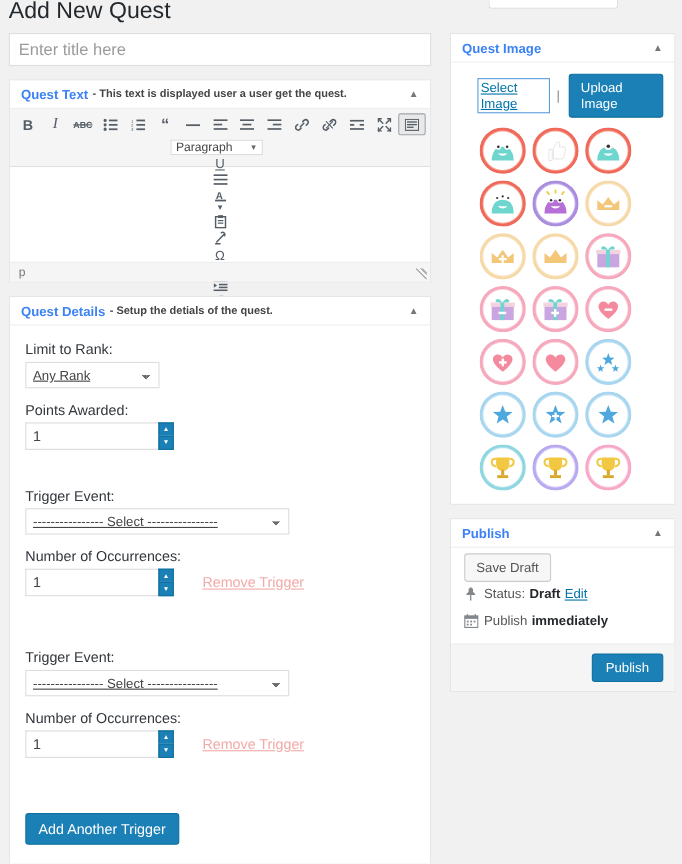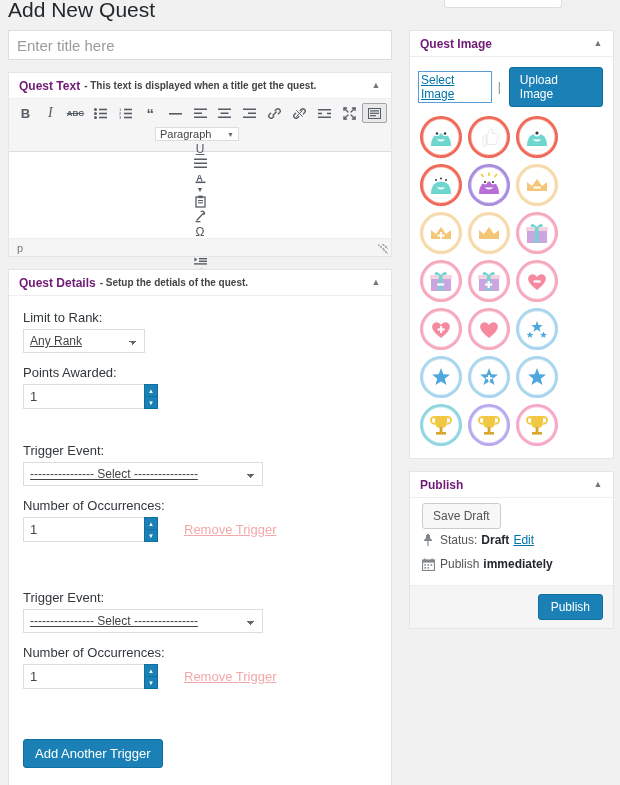--- a/index.html
+++ b/index.html
@@ -44,21 +44,21 @@
   
   .postbox{
     background:#fff; border:1px solid #e5e5e5;
     margin-top:12px; position:relative;
   }
   .pb-head{
     height:26px; border-bottom:1px solid #eee;
     display:flex; align-items:center;
     padding:0 10px; position:relative;
   }
-  .pb-title{ font-size:12px; font-weight:bold; color:#701a75; }
+  .pb-title{ font-size:12px; font-weight:bold; color:#3b82f6; }
   .pb-sub{ font-size:10px; font-weight:bold; color:#444; margin-left:4px; }
   .toggle{
     position:absolute; right:8px; top:50%; transform:translateY(-50%);
     width:14px; height:14px; cursor:pointer;
     display:flex; align-items:center; justify-content:center;
     color:#72777c; font-size:9px; line-height:1;
   }
 
   
   .ed-toolbar{
@@ -134,21 +134,21 @@
     margin-left:26px; font-size:13px; color:#f3a9a9;
     text-decoration:underline; cursor:pointer;
   }
   .btn-blue{
     display:inline-block; background:#1b80b6; border:1px solid #0f6f9e;
     color:#fff; font-size:13px; padding:6px 11px; border-radius:3px;
     cursor:pointer; font-family:"Liberation Sans", sans-serif;
   }
 
   
-  .qi-body{ padding:10px 10px 12px 10px; }
+  .qi-body{ padding:10px 10px 12px 26px; }
   .qi-actions{ display:flex; align-items:center; justify-content:center; gap:8px; margin-bottom:9px; }
   .link-select{
     font-size:12px; color:#0073aa; text-decoration:underline; cursor:pointer;
     outline:1px solid #5b9dd9; outline-offset:1px; padding:0 1px;
   }
   .sep{ color:#888; font-size:12px; }
   .btn-upload{
     background:#1b80b6; border:1px solid #0f6f9e; color:#fff;
     font-size:12px; padding:5px 10px; border-radius:3px; cursor:pointer;
   }
@@ -185,21 +185,21 @@
   <div class="page-title">Add New Quest</div>
 
   <div class="col-main">
 
     <input class="title-input" type="text" placeholder="Enter title here" style="">
 
     
     <div class="postbox">
       <div class="pb-head">
         <span class="pb-title">Quest Text</span>
-        <span class="pb-sub">- This text is displayed when a title get the quest.</span>
+        <span class="pb-sub">- This text is displayed user a user get the quest.</span>
         <span class="toggle">▲</span>
       </div>
 
       <div class="ed-toolbar">
         <div class="tb-row r1">
           <div class="tbtn">
               <b style="font-size:13px">B</b>
             </div>
           <div class="tbtn">
               <i style="font-family:'Liberation Serif',serif;font-size:14px">I</i>

